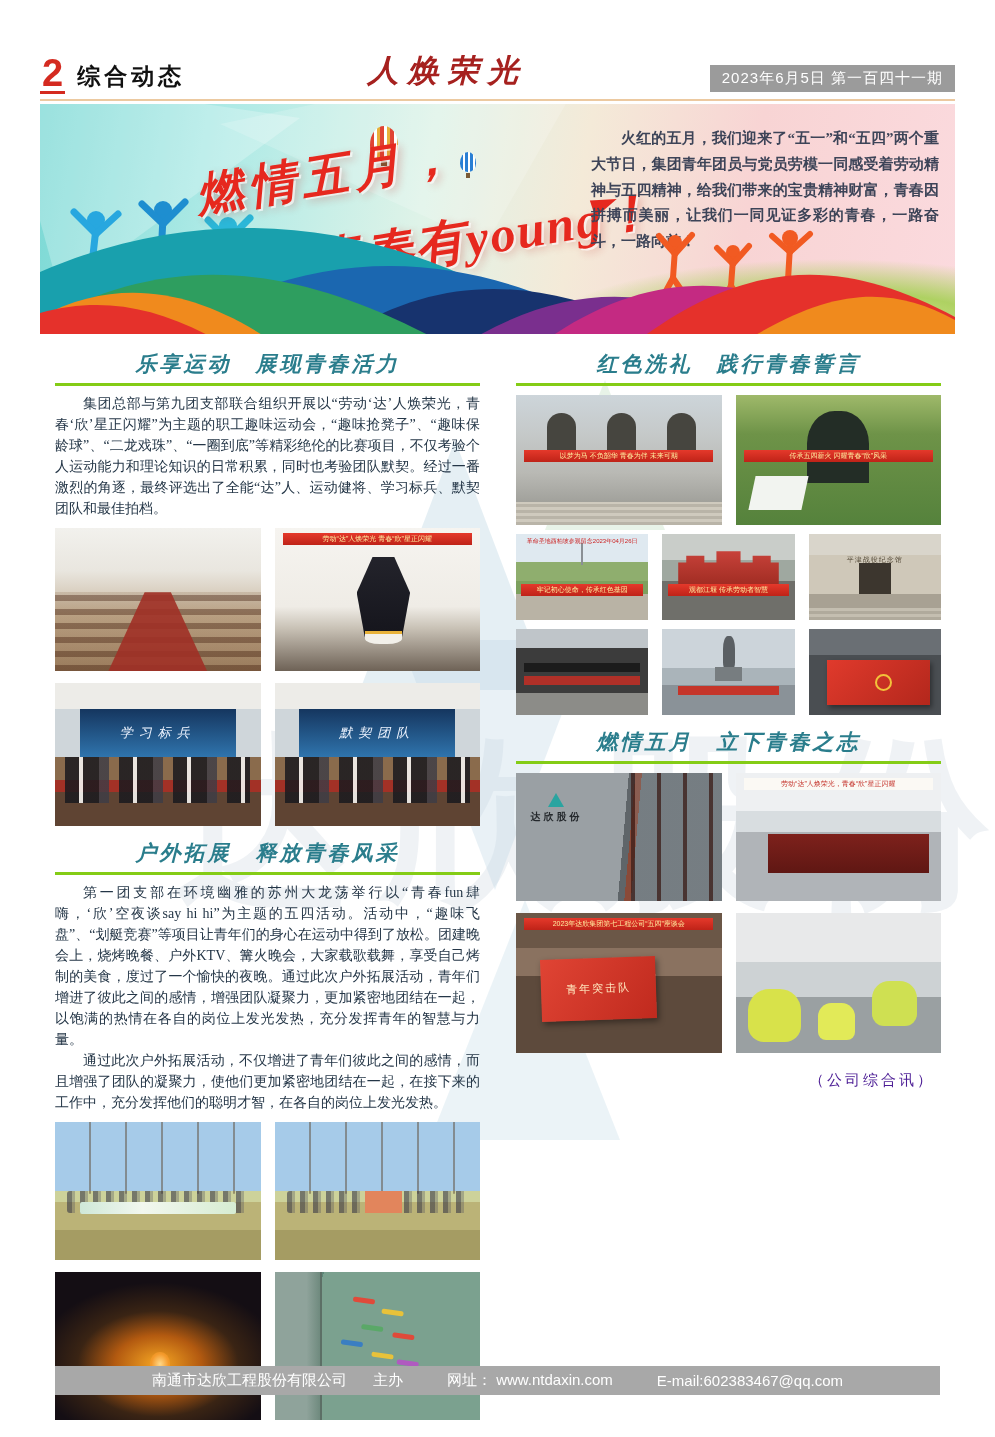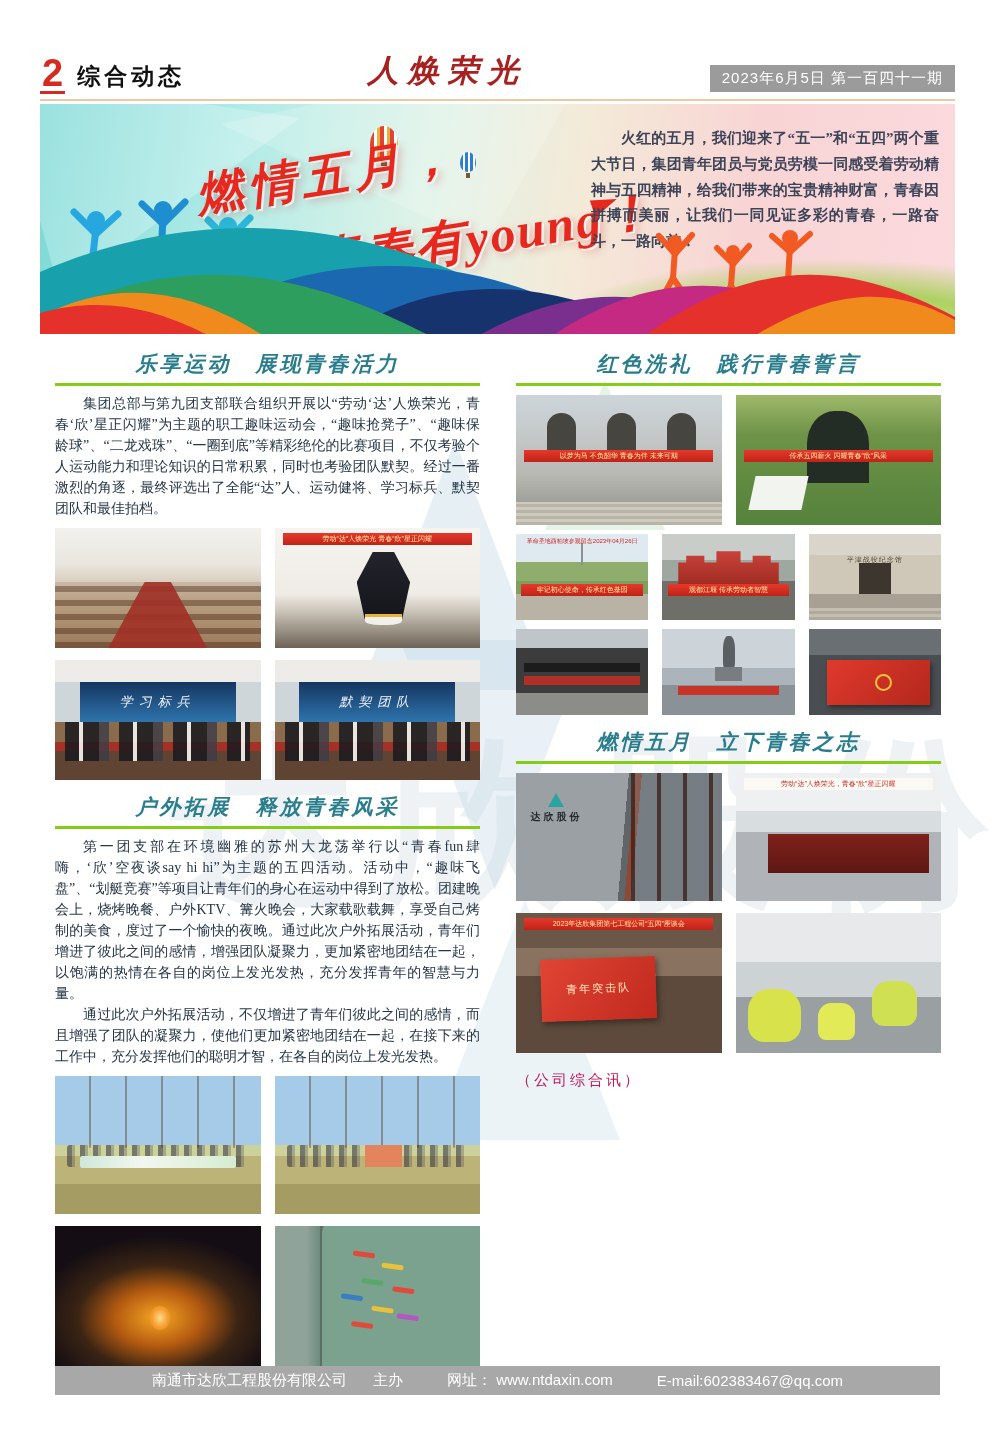--- a/index.html
+++ b/index.html
@@ -53,27 +53,27 @@
   .jumpers-left{left:18px;top:88px;}
   .jumpers-right{right:130px;top:118px;}
   .waves{position:absolute;left:0;right:0;bottom:0;height:132px;width:100%;}
   
   .main{position:relative;z-index:1;display:flex;gap:36px;margin:16px 55px 0 55px;}
   .col{width:425px;flex:0 0 425px;}
   .art-title{text-align:center;color:#2a7d8c;font-size:21px;font-weight:bold;font-style:italic;
              letter-spacing:3px;padding-bottom:5px;border-bottom:3px solid #84cc16;margin-bottom:7px;}
   .body-text{font-size:14px;line-height:21px;color:#243647;text-align:justify;}
   .body-text p{margin:0;text-indent:2em;}
-  .byline{margin-top:18px;font-size:15px;letter-spacing:3px;color:#be185d;padding-right:6px;font-family:Liberation Mono, monospace;}
+  .byline{margin-top:18px;text-align:right;font-size:15px;letter-spacing:3px;color:#4c1d95;padding-right:6px;font-family:Liberation Mono, monospace;}
   
   .pgrid{display:grid;gap:12px 14px;margin-top:9px;}
   .pgrid2{grid-template-columns:1fr 1fr;}
   .pgrid3{grid-template-columns:1fr 1fr 1fr;}
   .photo{position:relative;overflow:hidden;background:#ddd;}
-  .h143{height:120px}.h138{height:138px}.h148{height:148px}.h130{height:130px}
+  .h143{height:143px}.h138{height:138px}.h148{height:148px}.h130{height:130px}
   .h86{height:86px}.h128{height:128px}.h140{height:140px}
   .pbanner{position:absolute;left:4%;right:4%;height:12px;line-height:12px;font-size:7px;
            text-align:center;white-space:nowrap;overflow:hidden;color:#ffec9f;
            background:linear-gradient(#e5392b,#bf2318);font-family:"Liberation Sans",sans-serif;z-index:2;}
   .pbanner.top{top:5px}.pbanner.mid{top:42%}.pbanner.low{top:58%}
   .pbanner.light{background:rgba(252,250,244,0.93);color:#c43028;}
   .pcaption{position:absolute;top:3px;left:0;right:0;text-align:center;font-size:6px;color:#cc2222;
             font-family:"Liberation Sans",sans-serif;z-index:2;}
   .pscreen{position:absolute;left:12%;right:12%;top:18%;height:34%;display:flex;align-items:center;
            justify-content:center;background:linear-gradient(#15365f,#2f74ad);color:#eef4ff;

